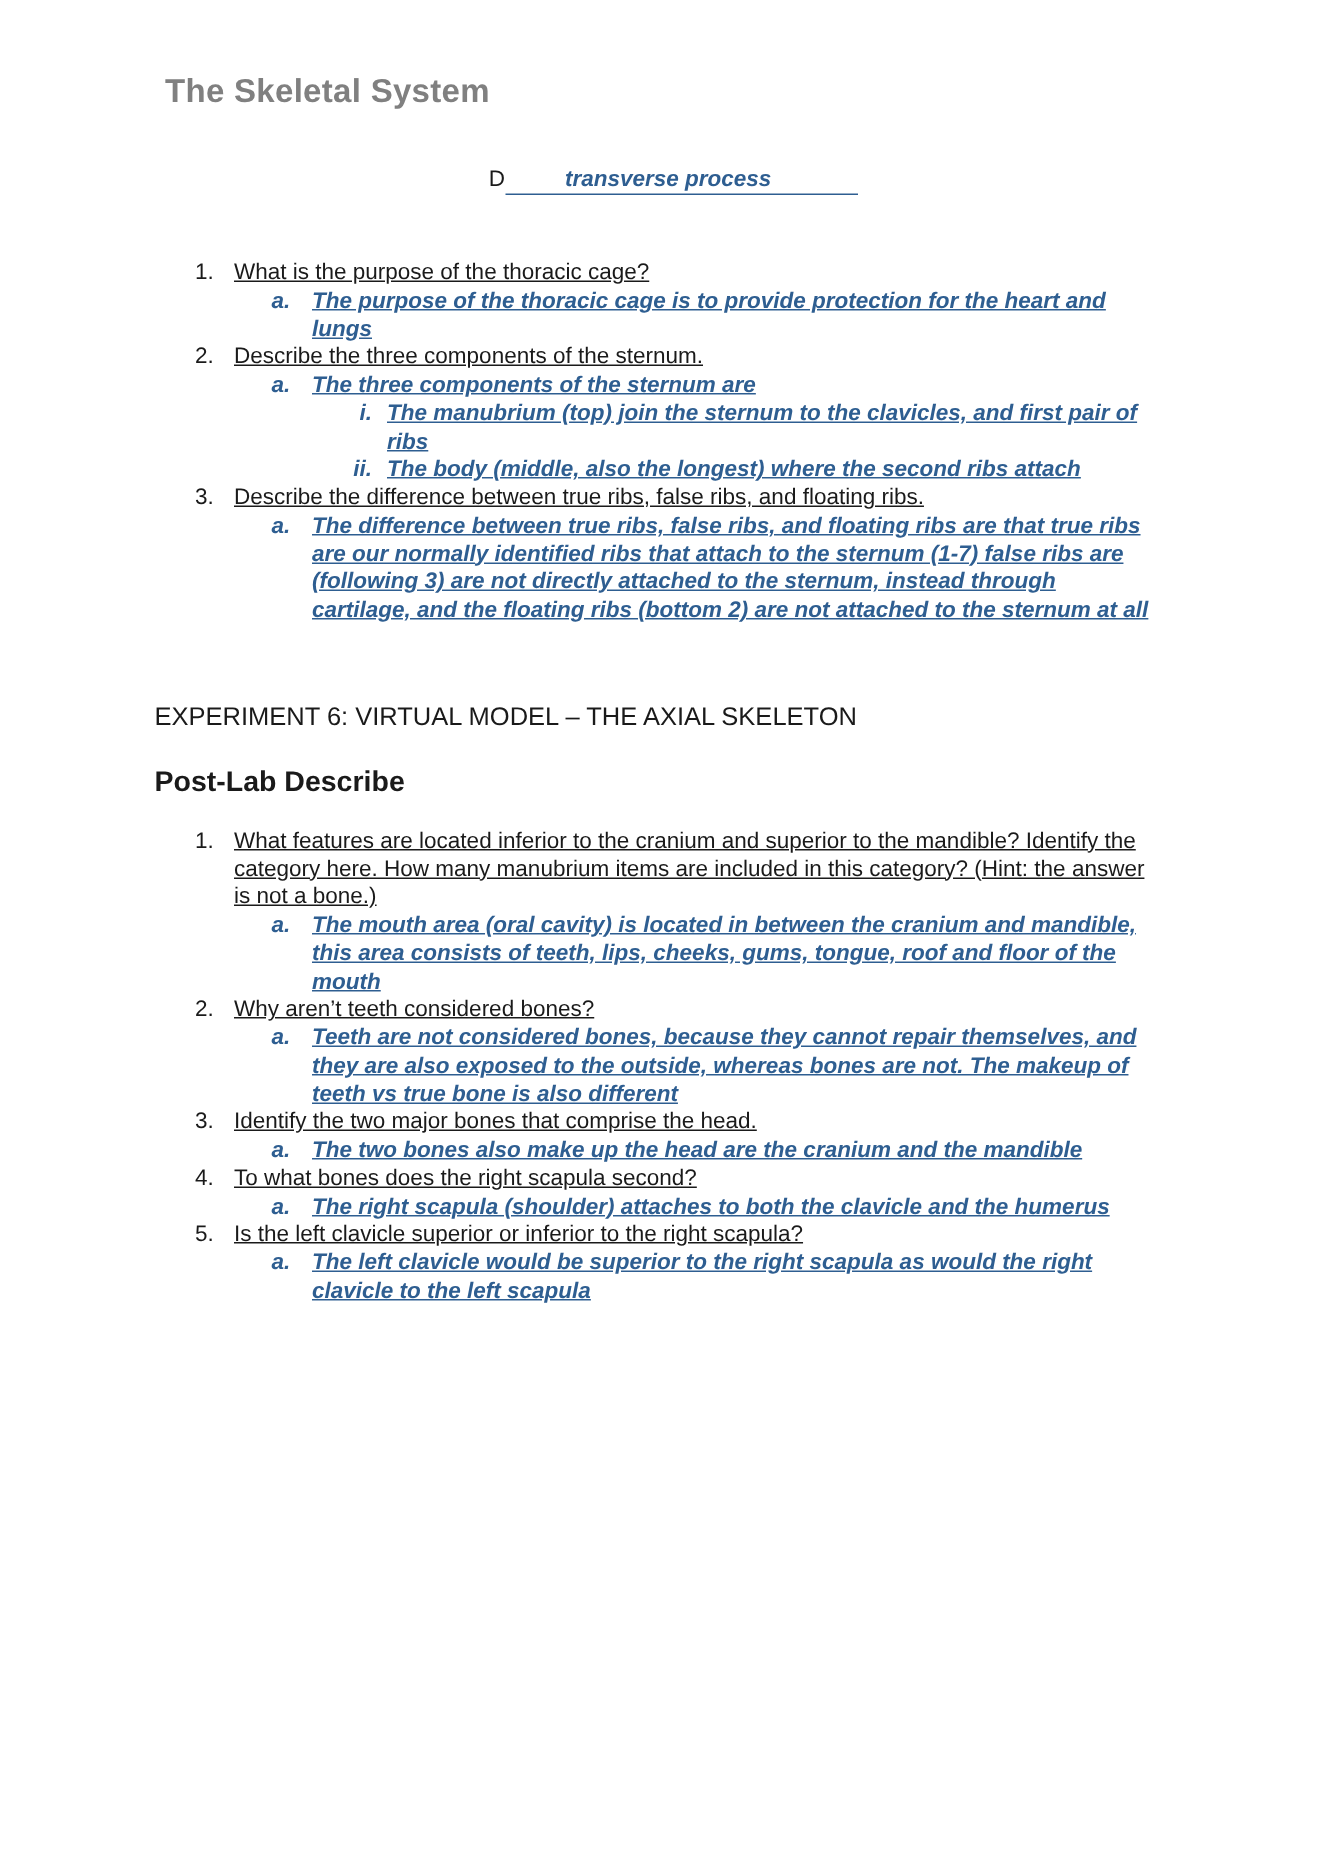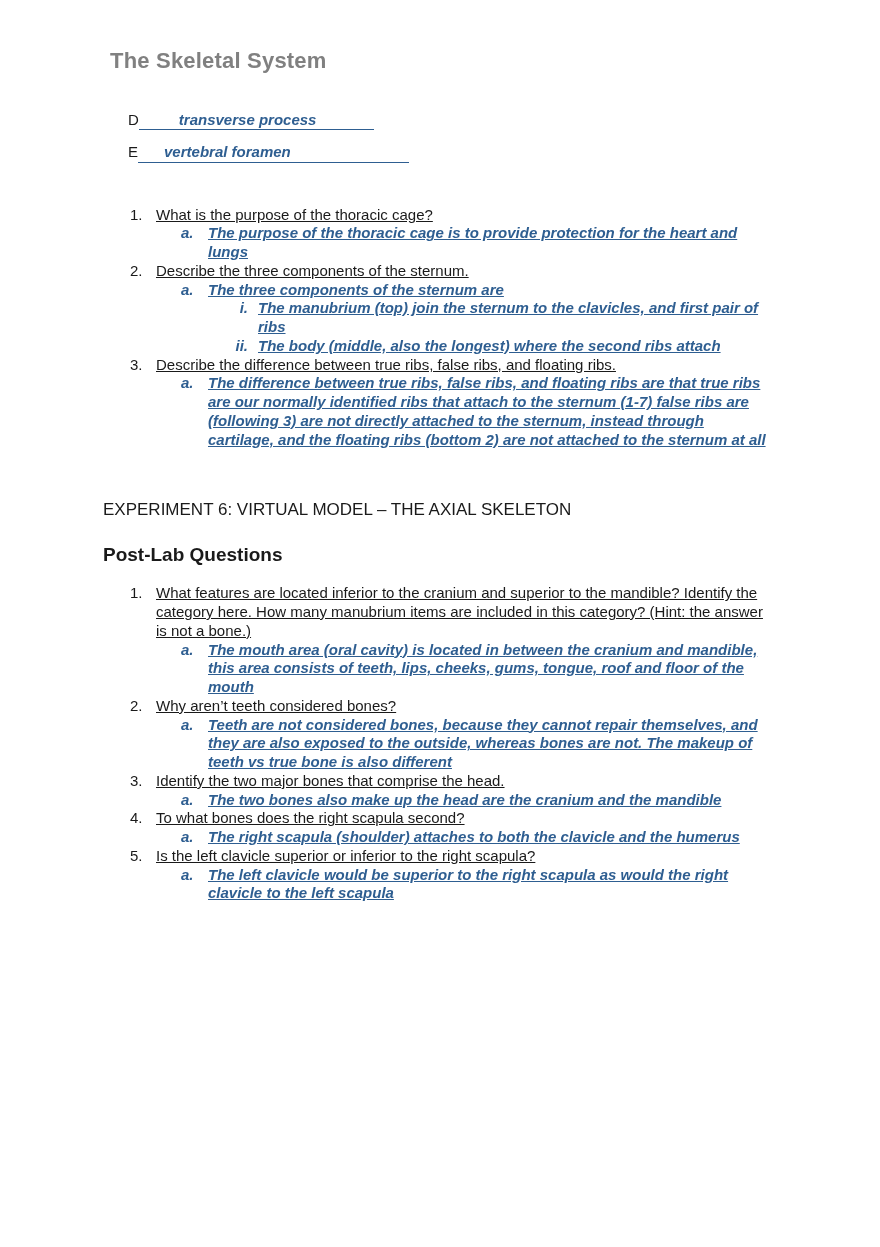--- a/index.html
+++ b/index.html
@@ -17,21 +17,21 @@
 
   .title {
     font-size: 22px;
     font-weight: bold;
     color: #808080;
     margin: 0 0 0 110px;
     letter-spacing: 0.2px;
   }
 
   .fillins { margin: 36px 0 0 128px; }
-  .fillin { margin-bottom: 13px; white-space: nowrap; }
+  .fillin { margin-bottom: 13px; white-space: nowrap; text-align: center; }
   .fillin .letter { color: #1a1a1a; }
   .blank {
     display: inline-block;
     border-bottom: 1.6px solid #2e5e91;
     line-height: 1.1;
   }
   .blank.d { padding: 0 58px 1px 40px; }
   .blank.e { padding: 0 118px 1px 26px; }
   .ans {
     font-weight: bold;
@@ -82,23 +82,20 @@
 <body>
 
 <div class="doc">
 
   <h1 class="title">The Skeletal System</h1>
 
   <div class="fillins">
     <div class="fillin">
       <span class="letter">D</span><span class="blank d"><span class="ans">transverse process</span></span>
     </div>
-    <div class="fillin">
-      <span class="letter">E</span><span class="blank e"><span class="ans">vertebral foramen</span></span>
-    </div>
   </div>
 
   <div class="list">
     <div class="row q">
       <span class="marker">1.</span>
       <span class="text">What is the purpose of the thoracic cage?</span>
     </div>
     <div class="row a">
       <span class="marker">a.</span>
       <span class="text">The purpose of the thoracic cage is to provide protection for the heart and lungs</span>
@@ -124,21 +121,21 @@
       <span class="text">Describe the difference between true ribs, false ribs, and floating ribs.</span>
     </div>
     <div class="row a">
       <span class="marker">a.</span>
       <span class="text">The difference between true ribs, false ribs, and floating ribs are that true ribs are our normally identified ribs that attach to the sternum (1-7) false ribs are (following 3) are not directly attached to the sternum, instead through cartilage, and the floating ribs (bottom 2) are not attached to the sternum at all</span>
     </div>
   </div>
 
   <h2 class="h-exp">EXPERIMENT 6: VIRTUAL MODEL – THE AXIAL SKELETON</h2>
 
-  <h3 class="h-postlab">Post-Lab Questions</h3>
+  <h3 class="h-postlab">Post-Lab Describe</h3>
 
   <div class="list postlab">
     <div class="row q">
       <span class="marker">1.</span>
       <span class="text">What features are located inferior to the cranium and superior to the mandible? Identify the category here. How many manubrium items are included in this category? (Hint: the answer is not a bone.)</span>
     </div>
     <div class="row a">
       <span class="marker">a.</span>
       <span class="text">The mouth area (oral cavity) is located in between the cranium and mandible, this area consists of teeth, lips, cheeks, gums, tongue, roof and floor of the mouth</span>
     </div>

